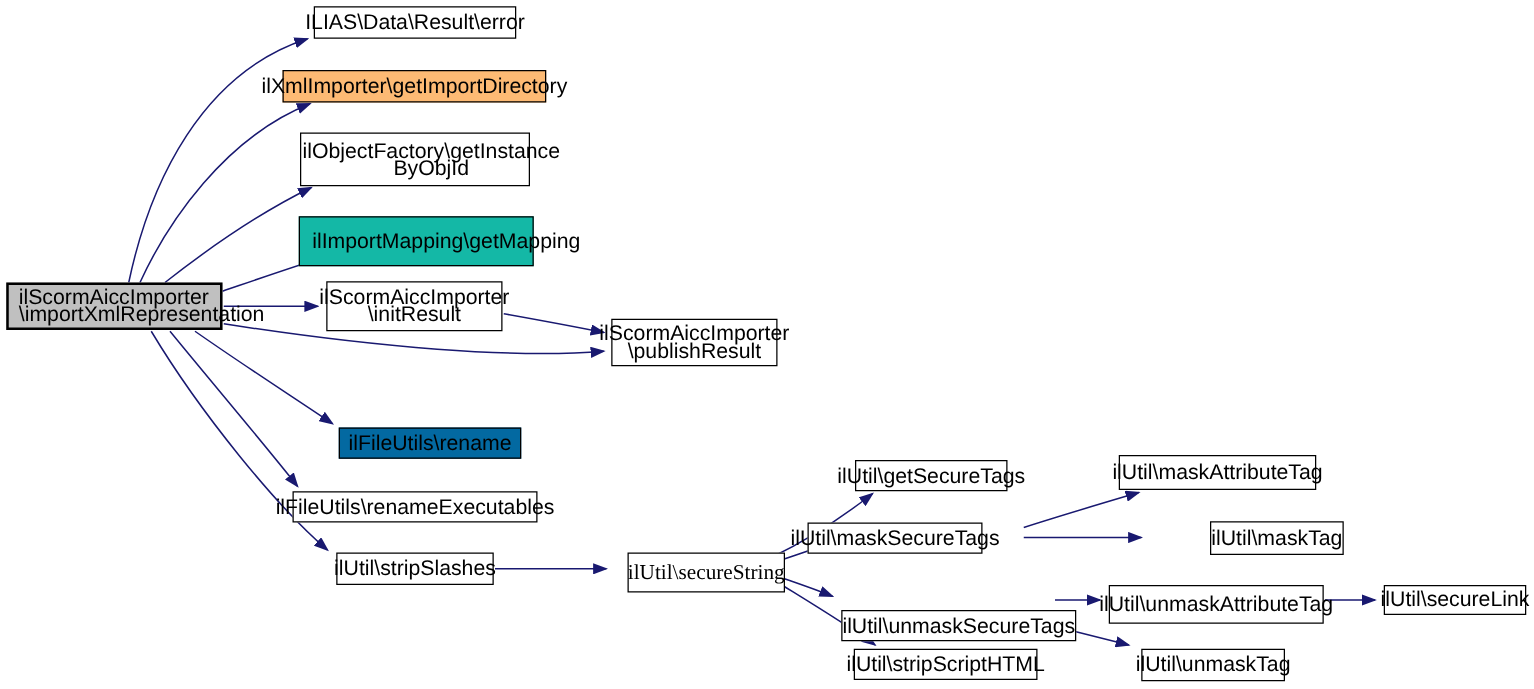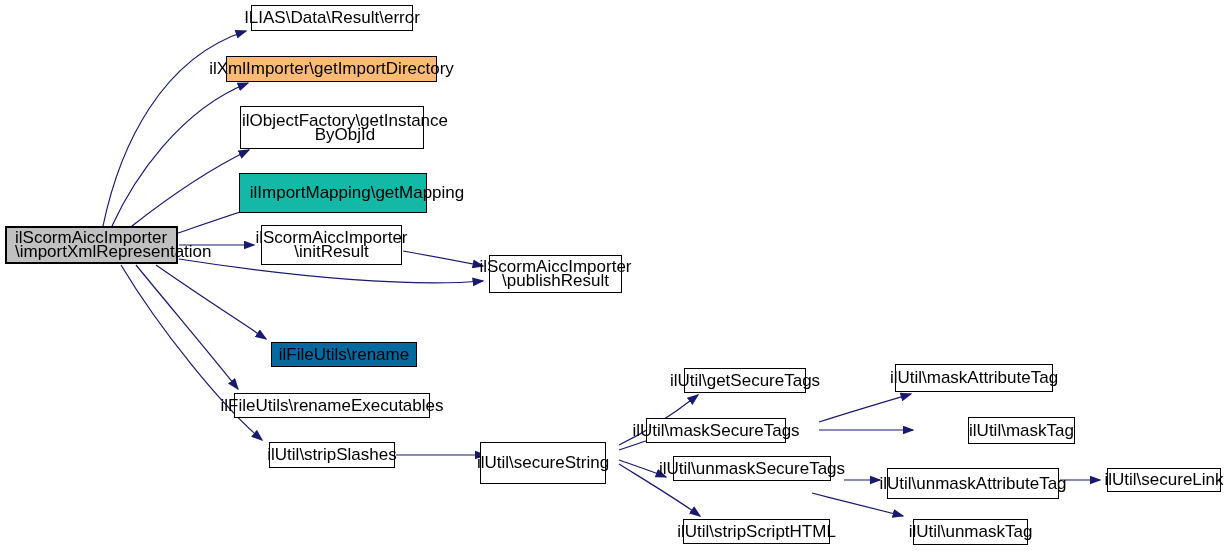--- a/index.html
+++ b/index.html
@@ -110,36 +110,36 @@
       </div>
       <div class="node" title="ilFileUtils\rename" style="left: 271px; top: 342px; width: 146px; height: 25px; border-color: rgb(0, 0, 0); color: rgb(0, 0, 0); background: #0369a1;">
         <span class="line">ilFileUtils\rename</span>
       </div>
       <div class="node" title="ilFileUtils\renameExecutables" style="left: 234px; top: 393px; width: 196px; height: 25px; border-color: rgb(0, 0, 0); color: rgb(0, 0, 0); background: rgb(255, 255, 255);">
         <span class="line">ilFileUtils\renameExecutables</span>
       </div>
       <div class="node" title="ilUtil\stripSlashes" style="left: 269px; top: 442px; width: 126px; height: 26px; border-color: rgb(0, 0, 0); color: rgb(0, 0, 0); background: rgb(255, 255, 255);">
         <span class="line">ilUtil\stripSlashes</span>
       </div>
-      <div class="node" title="ilUtil\secureString" style="left: 480px; top: 442px; width: 126px; height: 42px; border-color: rgb(0, 0, 0); color: rgb(0, 0, 0); background: rgb(255, 255, 255);">
+      <div class="node" title="ilUtil\secureString" style="left: 502px; top: 442px; width: 126px; height: 32px; border-color: rgb(0, 0, 0); color: rgb(0, 0, 0); background: rgb(255, 255, 255); font-family: Liberation Serif, serif;">
         <span class="line">ilUtil\secureString</span>
       </div>
       <div class="node" title="ilUtil\getSecureTags" style="left: 684px; top: 368px; width: 122px; height: 25px; border-color: rgb(0, 0, 0); color: rgb(0, 0, 0); background: rgb(255, 255, 255);">
         <span class="line">ilUtil\getSecureTags</span>
       </div>
       <div class="node" title="ilUtil\maskSecureTags" style="left: 646px; top: 418px; width: 140px; height: 25px; border-color: rgb(0, 0, 0); color: rgb(0, 0, 0); background: rgb(255, 255, 255);">
         <span class="line">ilUtil\maskSecureTags</span>
       </div>
       <div class="node" title="ilUtil\maskAttributeTag" style="left: 895px; top: 364px; width: 158px; height: 28px; border-color: rgb(0, 0, 0); color: rgb(0, 0, 0); background: rgb(255, 255, 255);">
         <span class="line">ilUtil\maskAttributeTag</span>
       </div>
       <div class="node" title="ilUtil\maskTag" style="left: 920px; top: 417px; width: 107px; height: 27px; border-color: rgb(0, 0, 0); color: rgb(0, 0, 0); background: rgb(255, 255, 255); margin-left: 48px;">
         <span class="line">ilUtil\maskTag</span>
       </div>
-      <div class="node" title="ilUtil\unmaskSecureTags" style="left: 673px; top: 456px; width: 158px; height: 25px; border-color: rgb(0, 0, 0); color: rgb(0, 0, 0); background: rgb(255, 255, 255);">
+      <div class="node" title="ilUtil\unmaskSecureTags" style="left: 673px; top: 488px; width: 188px; height: 25px; border-color: rgb(0, 0, 0); color: rgb(0, 0, 0); background: rgb(255, 255, 255);">
         <span class="line">ilUtil\unmaskSecureTags</span>
       </div>
       <div class="node" title="ilUtil\unmaskAttributeTag" style="left: 887px; top: 468px; width: 172px; height: 31px; border-color: rgb(0, 0, 0); color: rgb(0, 0, 0); background: rgb(255, 255, 255);">
         <span class="line">ilUtil\unmaskAttributeTag</span>
       </div>
       <div class="node" title="ilUtil\secureLink" style="left: 1107px; top: 468px; width: 114px; height: 24px; border-color: rgb(0, 0, 0); color: rgb(0, 0, 0); background: rgb(255, 255, 255);">
         <span class="line">ilUtil\secureLink</span>
       </div>
       <div class="node" title="ilUtil\stripScriptHTML" style="left: 683px; top: 519px; width: 147px; height: 25px; border-color: rgb(0, 0, 0); color: rgb(0, 0, 0); background: rgb(255, 255, 255);">
         <span class="line">ilUtil\stripScriptHTML</span>

